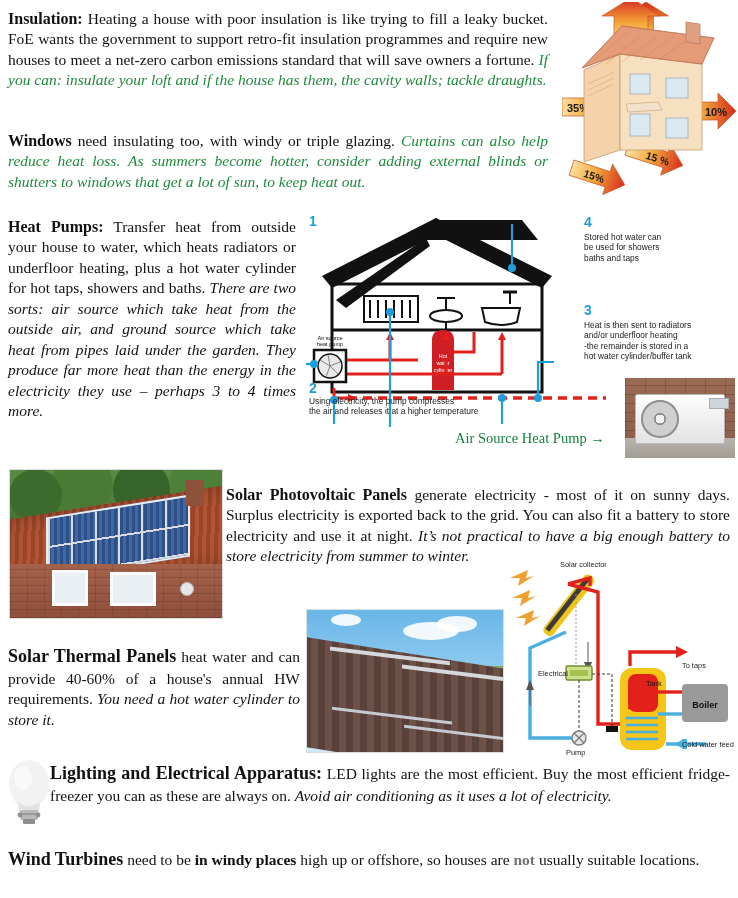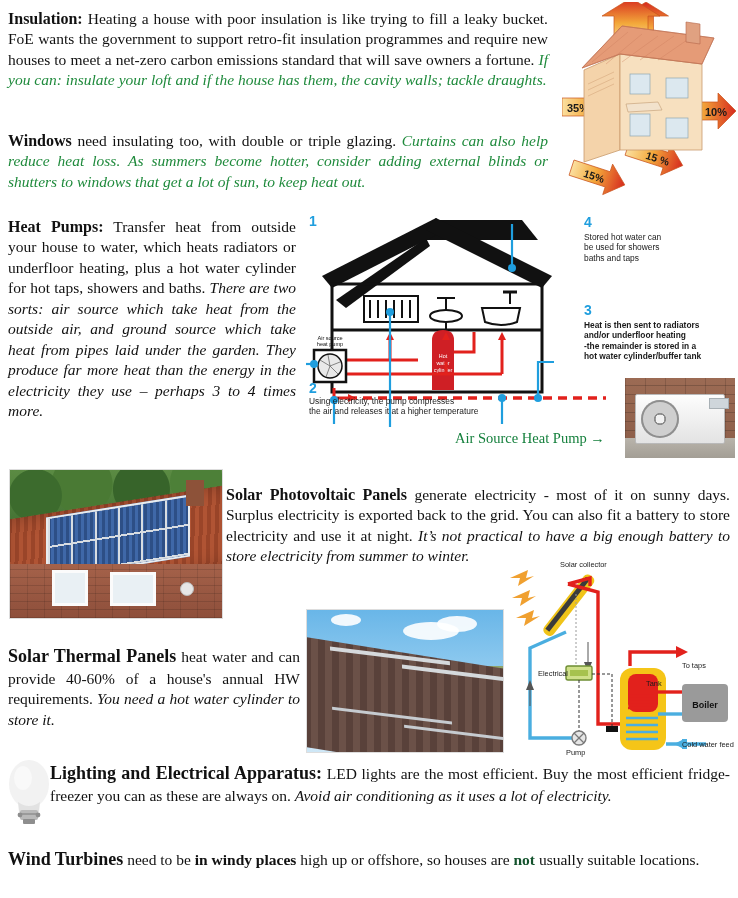--- a/index.html
+++ b/index.html
@@ -35,21 +35,21 @@
   }
   .lead-sm { font-weight: bold; font-size: 18px; }
   .tip {
     font-style: italic;
     color: #1f8a3c;
   }
   .tipdark {
     font-style: italic;
     color: #111;
   }
-  .redword { color: #14532d; font-weight: bold; }
+  .redword { color: #737373; font-weight: bold; }
   .bword { font-weight: bold; }
 
   
   #heatloss {
     position: absolute;
     left: 562px; top: 2px;
     width: 176px; height: 196px;
   }
   #heatloss svg { display:block; }
 
@@ -178,21 +178,21 @@
 </head>
 <body>
 
 <div class="page">
 
   <div class="para" style="left:8px; top:8px; width:540px;">
     <span class="lead">Insulation:</span><span> Heating a house with poor insulation is like trying to fill a leaky bucket. FoE wants the government to support retro-fit insulation programmes and require new houses to meet a net-zero carbon emissions standard that will save owners a fortune. </span><span class="tip">If you can: insulate your loft and if the house has them, the cavity walls; tackle draughts.</span>
   </div>
 
   <div class="para" style="left:8px; top:130px; width:540px;">
-    <span class="lead">Windows</span><span> need insulating too, with double or triple glazing. </span><span class="tip">Curtains can also help reduce heat loss. As summers become hotter, consider adding external blinds or shutters to windows that get a lot of sun, to keep heat out.</span>
+    <span class="lead">Windows</span><span> need insulating too, with windy or triple glazing. </span><span class="tip">Curtains can also help reduce heat loss. As summers become hotter, consider adding external blinds or shutters to windows that get a lot of sun, to keep heat out.</span>
   </div>
 
   <div id="heatloss">
     <svg width="176" height="196" viewBox="0 0 176 196">
       <defs>
         <linearGradient id="agrad" x1="0" y1="0" x2="0" y2="1">
           <stop offset="0%" stop-color="#d6291e"></stop>
           <stop offset="55%" stop-color="#f3a83a"></stop>
           <stop offset="100%" stop-color="#fbe0a0"></stop>
         </linearGradient>
@@ -371,21 +371,21 @@
 
   <div id="hp-right">
     <div class="hp-num-r">4</div>
     <div class="hp-txt" style="position:relative; left:0; top:2px; width:150px;">Stored hot water can
 be used for showers
 baths and taps</div>
   </div>
 
   <div id="hp-right2">
     <div class="hp-num-r">3</div>
-    <div class="hp-txt" style="position:relative; left:0; top:2px; width:152px;font-weight:bold;">Heat is then sent to radiators
+    <div class="hp-txt" style="position:relative; left:0; top:2px; width:152px;">Heat is then sent to radiators
 and/or underfloor heating
 -the remainder is stored in a
 hot water cylinder/buffer tank</div>
   </div>
 
   <div class="hp-caption">Air Source Heat Pump →</div>
 
   <div class="photo" id="photo-hpunit">
     <div class="brick"></div>
     <div class="ground"></div>

